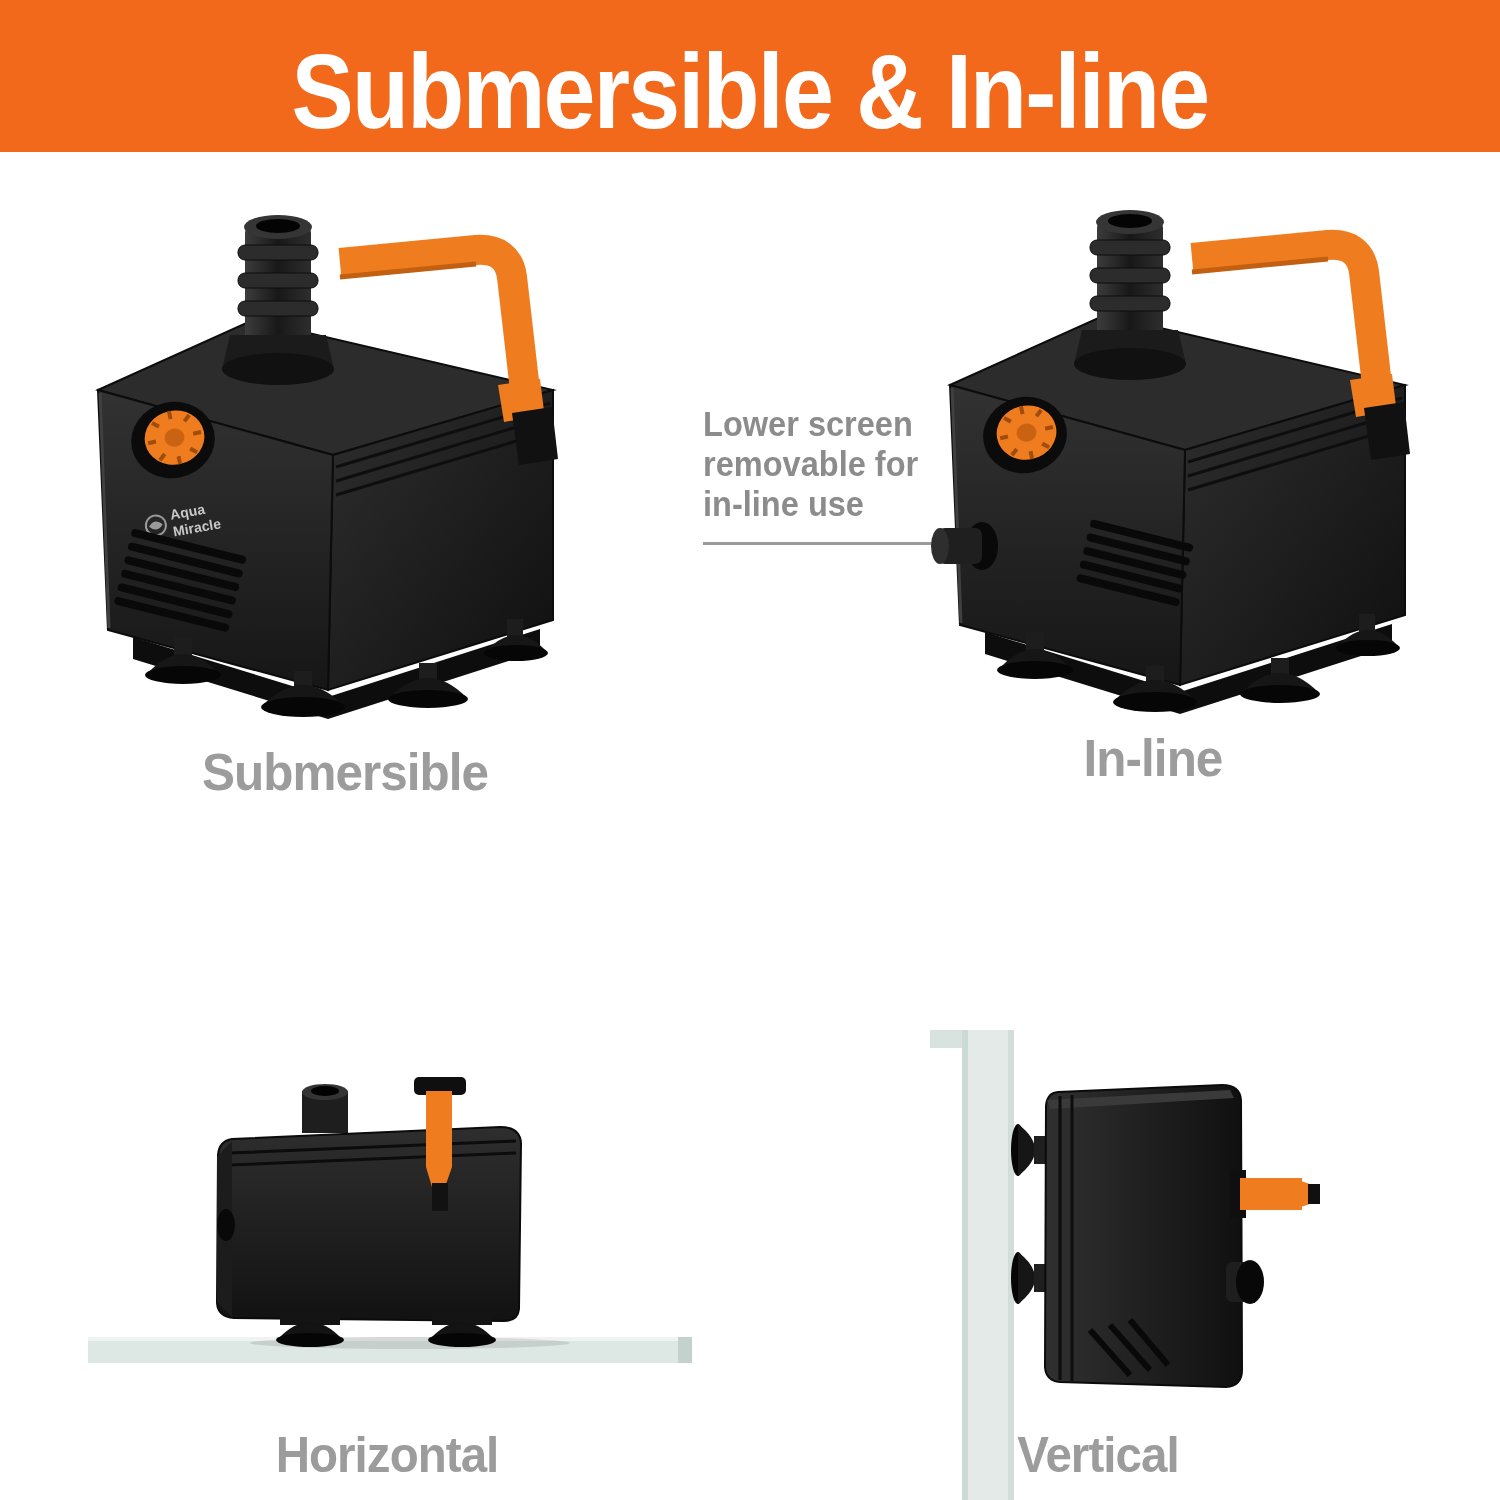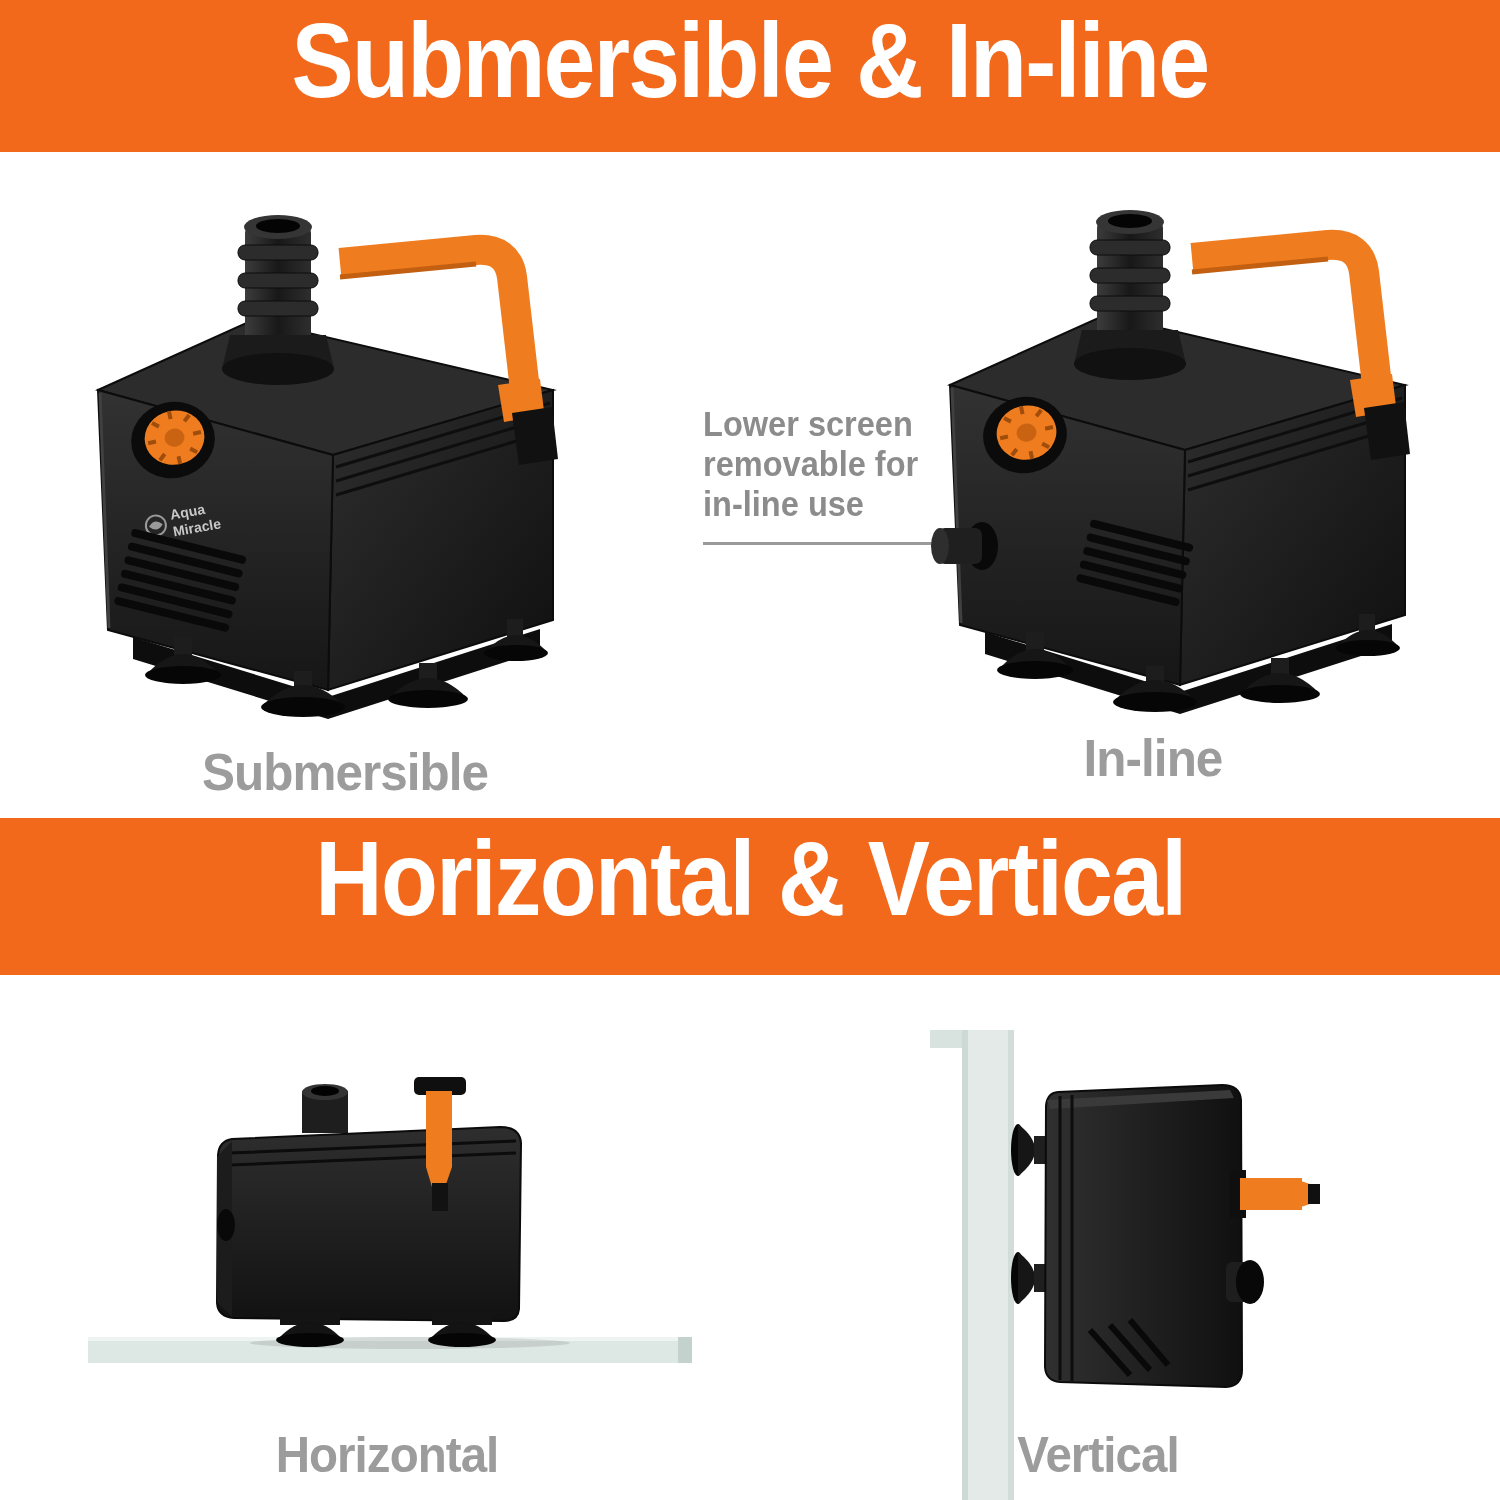--- a/index.html
+++ b/index.html
@@ -1,18 +1,18 @@
 <!DOCTYPE html>
 <html><head>
 <meta charset="utf-8">
 <style>
   html,body{margin:0;padding:0}
   body{width:1500px;height:1500px;background:#fff;font-family:"Liberation Sans",sans-serif}
   .canvas{position:relative;width:1500px;height:1500px;overflow:hidden;background:#fff}
-  .banner{position:absolute;left:0;width:1500px;background:#f2691c;display:flex;align-items:flex-start;justify-content:center}
+  .banner{position:absolute;left:0;width:1500px;background:#f2691c;display:flex;align-items:flex-end;justify-content:center}
   .banner-top{top:0;height:152px}
   .banner-mid{top:818px;height:157px}
   .banner-title{margin:0;color:#ffffff;font-size:106px;font-weight:bold;letter-spacing:-2px;white-space:nowrap;transform:scaleX(0.88)}
   .fig{position:absolute}
   .fig svg{display:block}
   .caption{position:absolute;color:#9c9c9c;font-weight:bold;text-align:center;letter-spacing:-1px;transform:scaleX(0.95);white-space:nowrap}
   .caption-submersible{left:95px;top:742px;width:500px;font-size:52px}
   .caption-inline{left:903px;top:728px;width:500px;font-size:52px}
   .caption-horizontal{left:137px;top:1426px;width:500px;font-size:50px}
   .caption-vertical{left:848px;top:1426px;width:500px;font-size:50px}
@@ -216,23 +216,20 @@
           <path d="M408,446 Q438,414 468,446 Z" fill="#161616"></path>
           <ellipse cx="438" cy="448" rx="32" ry="8" fill="#060606"></ellipse>
         </g>
       </g>
     </svg>
   </div>
 
   <div class="caption caption-submersible">Submersible</div>
   <div class="caption caption-inline">In-line</div>
 
-  <header class="banner banner-mid">
-    <h1 class="banner-title">Horizontal &amp; Vertical</h1>
-  </header>
 
   <div class="fig" style="left:80px;top:1065px;width:640px;height:330px">
     <svg viewBox="0 0 640 330" width="640" height="330">
       <defs>
         <linearGradient id="ph-body" x1="0" y1="0" x2="0" y2="1">
           <stop offset="0" stop-color="#2e2e2e"></stop>
             <stop offset="1" stop-color="#121212"></stop>
         </linearGradient>
       </defs>
 

